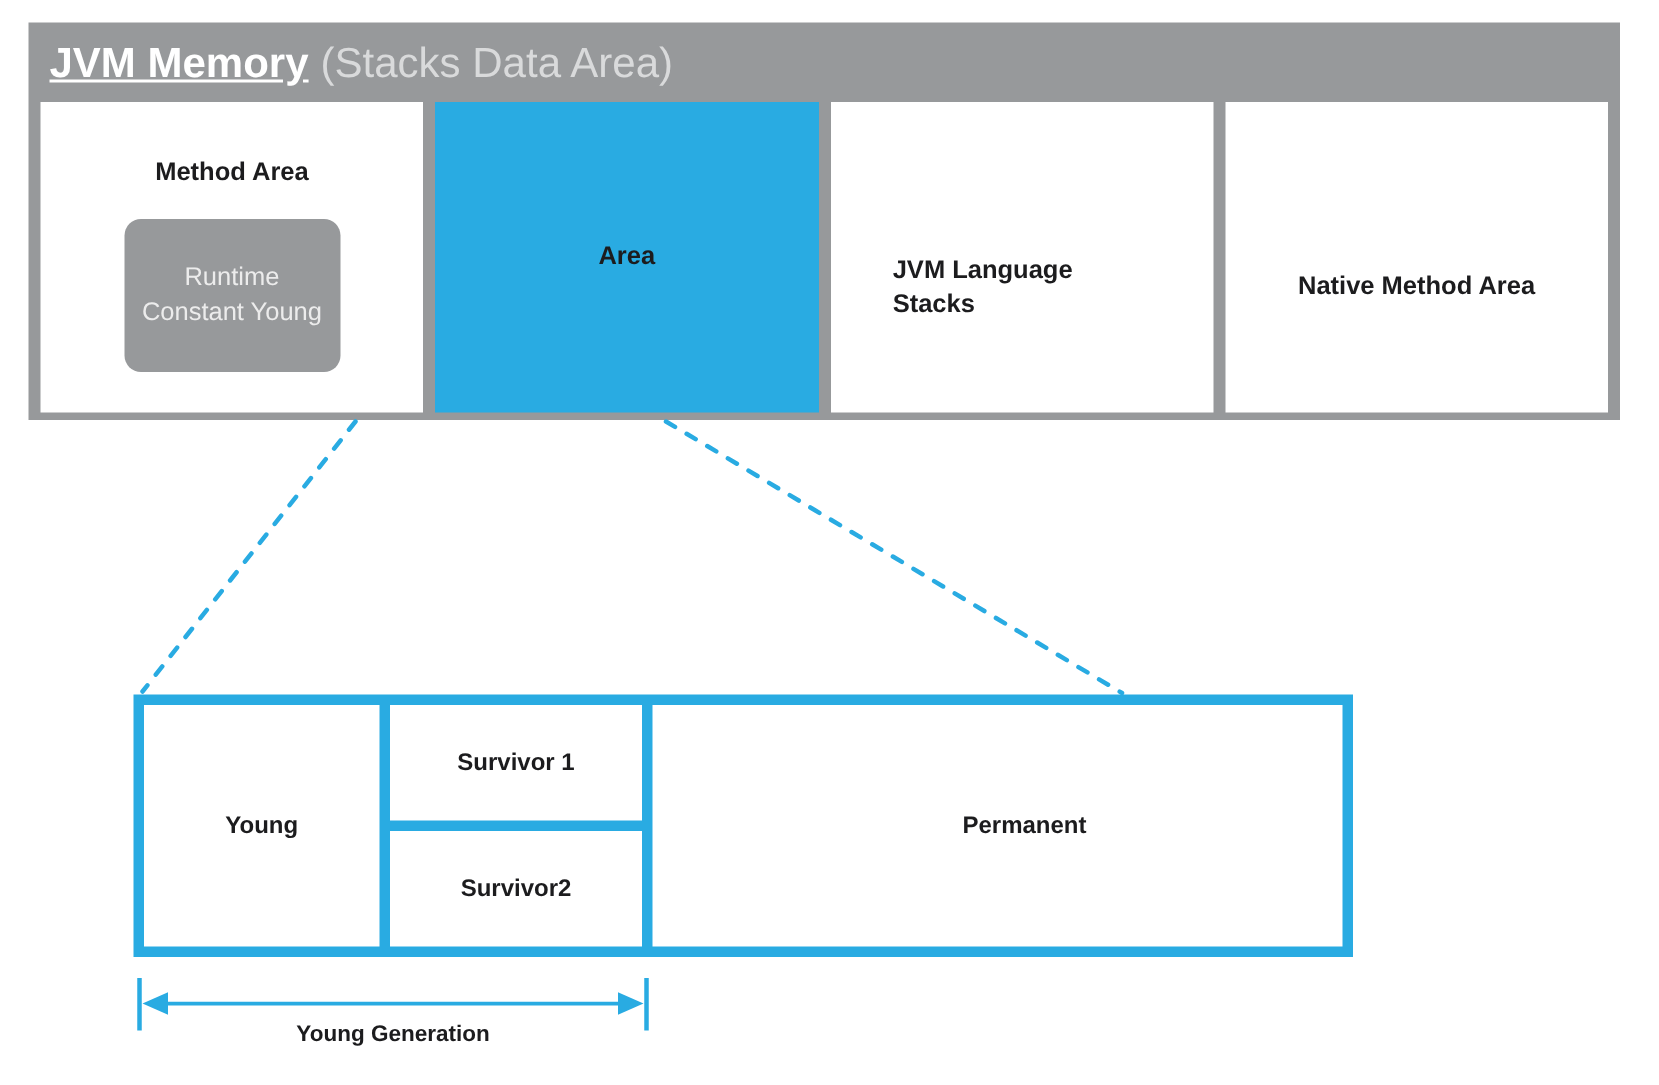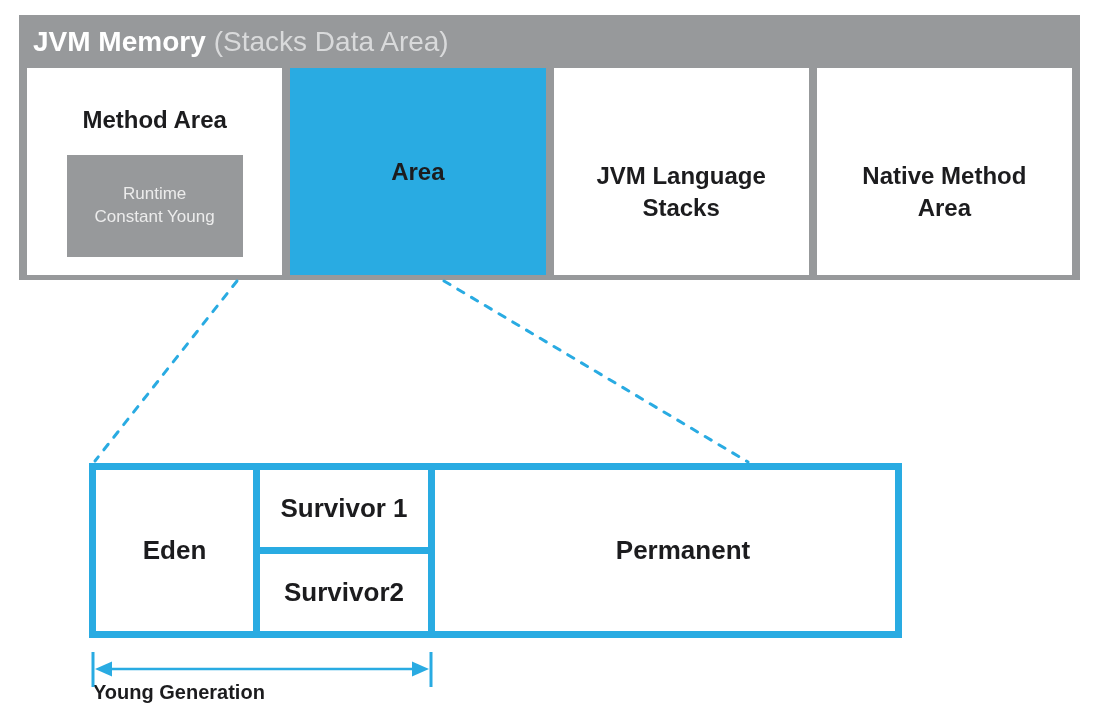--- a/index.html
+++ b/index.html
@@ -31,97 +31,98 @@
   }
   .jvm-header {
     height: 53px;
     display: flex;
     align-items: center;
     padding-left: 14px;
     font-size: 28px;
     line-height: 1;
     white-space: nowrap;
   }
-  .title-bold { font-weight: bold; color: #ffffff; }
+  .title-bold { font-weight: bold; color: #ffffff; text-decoration: underline; }
   .title-sub  { font-weight: normal; color: var(--subtitle-light); margin-left: 8px; }
   .jvm-row {
     display: flex;
     gap: 8px;
     padding: 0 8px;
     height: 207px;
   }
   .cell {
     flex: 1;
     background: #ffffff;
     display: flex;
     flex-direction: column;
     align-items: center;
     justify-content: center;
   }
   .cell-label {
     font-weight: bold;
-    font-size: 24px;
+    font-size: 17px;
     line-height: 1.3;
-    text-align: center;
     color: var(--text-dark);
   }
   .cell-label.narrow { max-width: 172px; margin-top: 40px; }
   .cell.method-area { justify-content: flex-start; padding-top: 36px; }
   .cell.heap { background: var(--accent-blue); }
   .rcp-box {
     margin-top: 20px;
-    width: 176px; height: 102px;
+    width: 144px; height: 102px;
     background: var(--frame-gray);
     color: var(--pool-text);
     display: flex;
     flex-direction: column;
     align-items: center;
     justify-content: center;
     font-size: 17px;
     line-height: 1.35;
     text-align: center;
     font-weight: normal;
+    border-radius: 11px;
   }
 
   
   .heap-detail {
     position: absolute;
     left: 89px; top: 463px;
     width: 813px; height: 175px;
     background: var(--accent-blue);
     padding: 7px;
     display: flex;
     gap: 7px;
   }
   .hd-cell {
     background: #ffffff;
     display: flex;
     align-items: center;
     justify-content: center;
     font-weight: bold;
-    font-size: 26px;
+    font-size: 16px;
     color: var(--text-dark);
   }
   .hd-eden { width: 157px; }
   .hd-survivors {
     width: 168px;
     display: flex;
     flex-direction: column;
     gap: 7px;
   }
   .hd-survivors .hd-cell { flex: 1; }
   .hd-old { width: 307px; }
   .hd-permanent { flex: 1; padding-left: 36px; }
 
   .yg-label {
     position: absolute;
     left: 93px; top: 681px;
     width: 338px;
+    text-align: center;
     font-weight: bold;
-    font-size: 20px;
+    font-size: 15px;
     color: var(--text-dark);
   }
 
   
   .overlay {
     position: absolute;
     left: 0; top: 0;
     width: 1106px; height: 723px;
     pointer-events: none;
   }
@@ -167,21 +168,21 @@
 
       <div class="cell">
         <div class="cell-label narrow">Native Method Area</div>
       </div>
 
     </div>
   </div>
 
   <div class="heap-detail">
     <div class="hd-cell hd-eden">
-      <span>Eden</span>
+      <span>Young</span>
     </div>
     <div class="hd-survivors">
       <div class="hd-cell">
         <span>Survivor 1</span>
       </div>
       <div class="hd-cell">
         <span>Survivor2</span>
       </div>
     </div>
     <div class="hd-cell hd-permanent">

